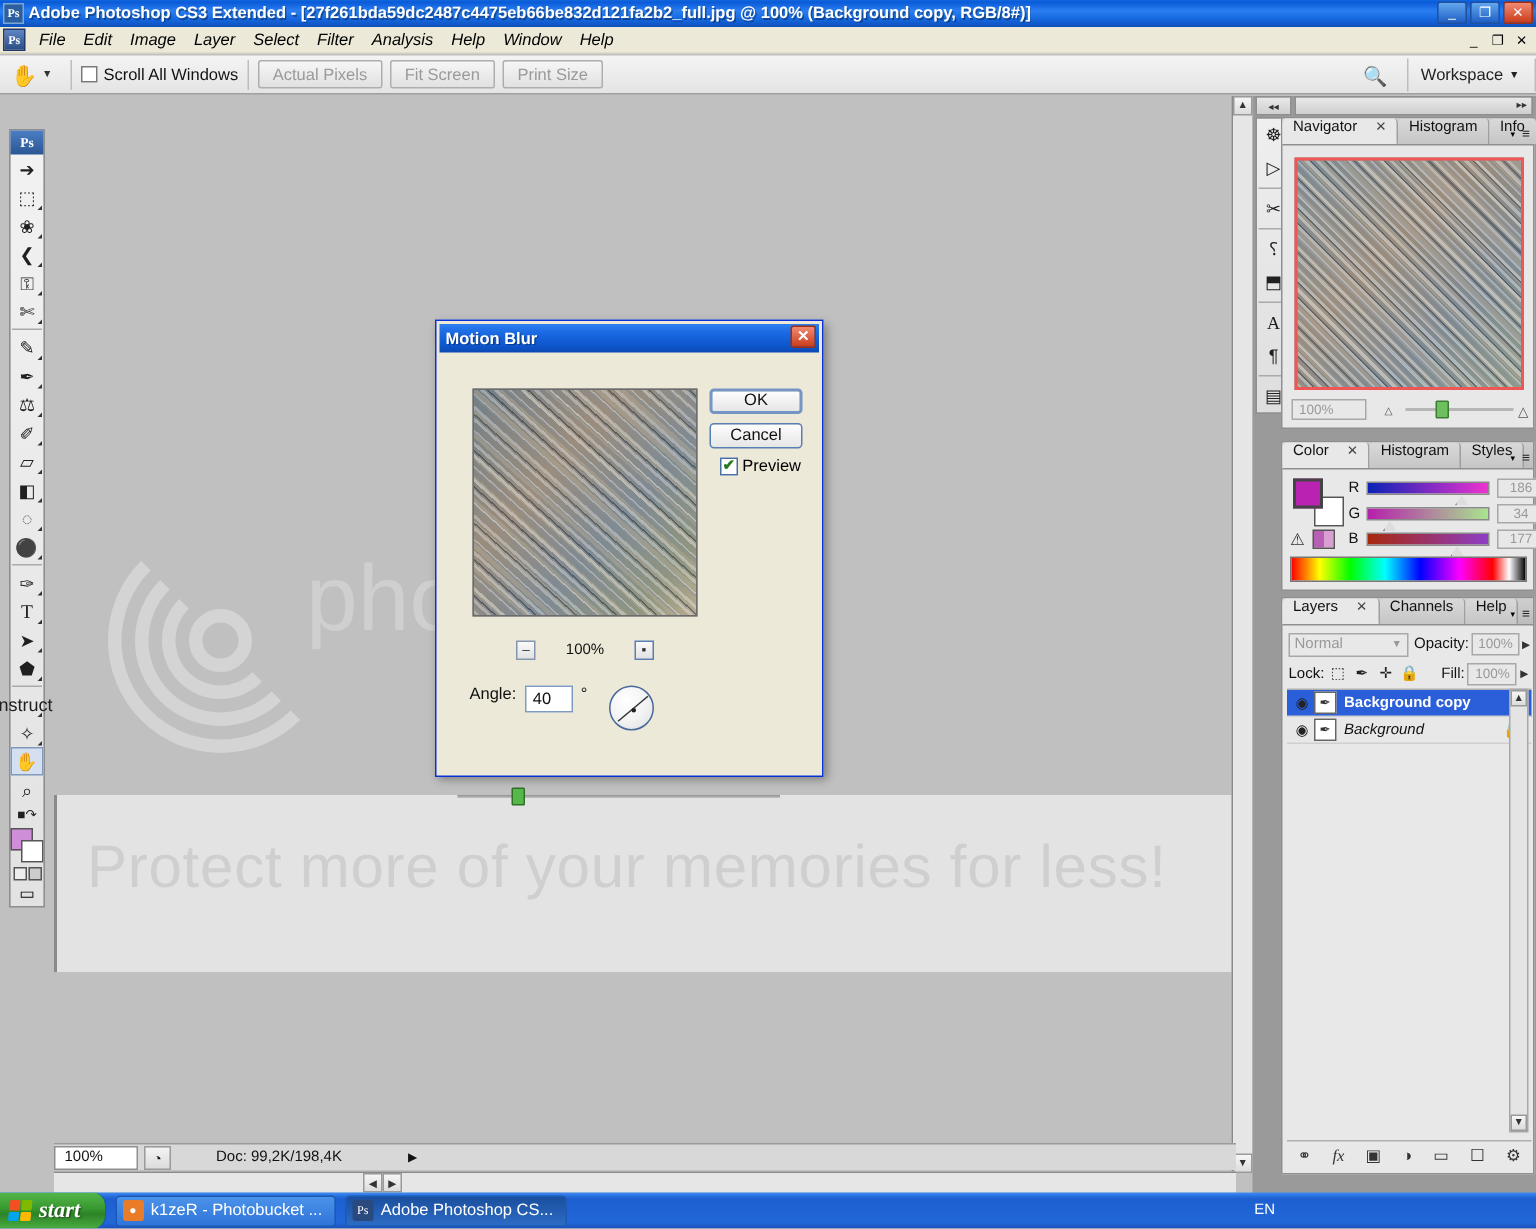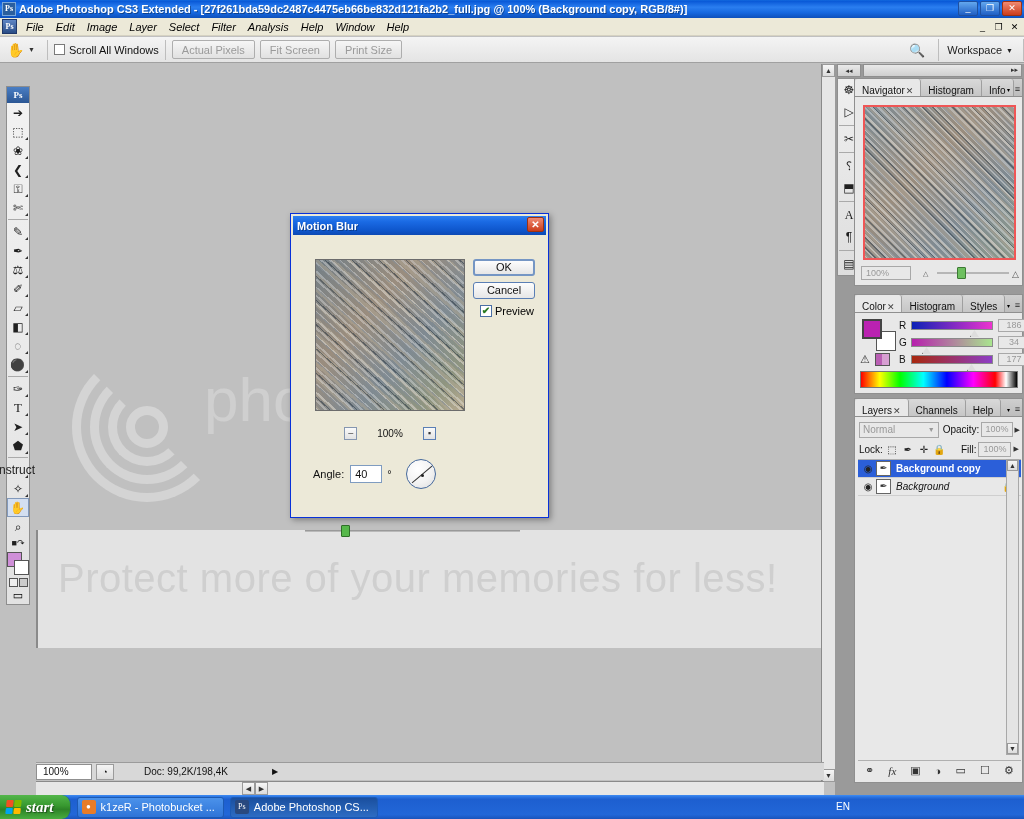--- a/index.html
+++ b/index.html
@@ -213,21 +213,21 @@
     position: absolute; left: 855px; width: 169px;
     background: #e8e8e8; border: 1px solid #8f8f8f;
   }
   .panel-tabs {
     height: 18px; background: linear-gradient(to bottom,#cfcfcf,#bdbdbd);
     display:flex; align-items:flex-end; position: relative;
     border-bottom: 1px solid #8f8f8f;
   }
   .ptab {
     height: 17px; padding: 0 7px; font-size: 10px; color: #111;
-    display:flex; align-items:flex-end; gap:1px;
+    display:flex; align-items:flex-start; gap:12px;
     background: linear-gradient(to bottom,#d9d9d9,#c6c6c6);
     border-right: 1px solid #9f9f9f;
     border-top-left-radius: 3px; border-top-right-radius: 3px;
   }
   .ptab.active { background: #e8e8e8; }
   .ptab .x { font-size: 9px; color:#444; }
   .panel-menu { position:absolute; right:2px; bottom:2px; font-size:9px; color:#222; }
   .panel-caret { position:absolute; right:12px; bottom:3px; font-size:6px; }
 
   
@@ -356,21 +356,21 @@
     width:12px;height:12px;background:#fff;border:1px solid #4a6fa5;
     color:#2a7a20; font-size:10px; line-height:10px; text-align:center; font-weight:bold;
   }
   .zoom-row { position:absolute; left:22px; top: 188px; width: 150px; height: 16px; display:flex; align-items:center; justify-content:center; gap: 20px;}
   .zoom-btn {
     width:13px;height:13px; background: linear-gradient(to bottom,#fafafa,#e2e2e2);
     border:1px solid #8596b0; font-size:9px; line-height:11px; text-align:center; color:#333;
   }
   .zoom-btn.plus { border:1px solid #5a7fb5; }
   .zoom-pct { font-size:10px; color:#111; }
-  .angle-row { position:absolute; left:20px; top: 220px; width: 220px; height: 34px; display:flex; align-items:center;}
+  .angle-row { position:absolute; left:20px; top: 220px; width: 220px; height: 34px; display:flex; align-items:flex-start;}
   .lbl { font-size: 11px; color:#111; }
   .txtfield {
     height: 18px; background:#fff; border:1px solid #7f9cc0;
     font-size: 11px; color:#111; padding-left: 4px; display:flex; align-items:center;
   }
   .dial {
     width: 30px; height: 30px; border-radius:50%;
     border: 1px solid #46699c;
     background: radial-gradient(circle at 38% 32%, #ffffff 0%, #f2f2f2 55%, #dcdcdc 100%);
     position: relative; margin-left: 14px;

